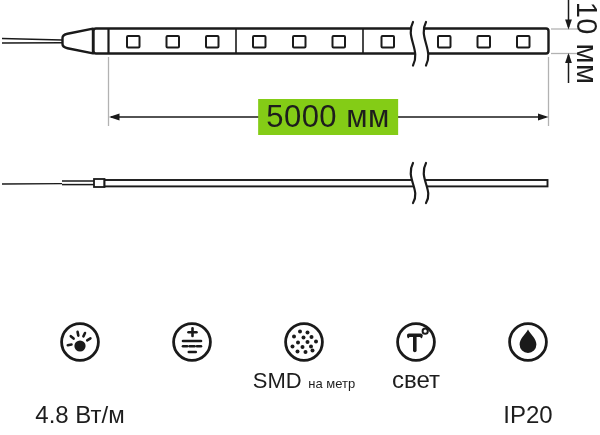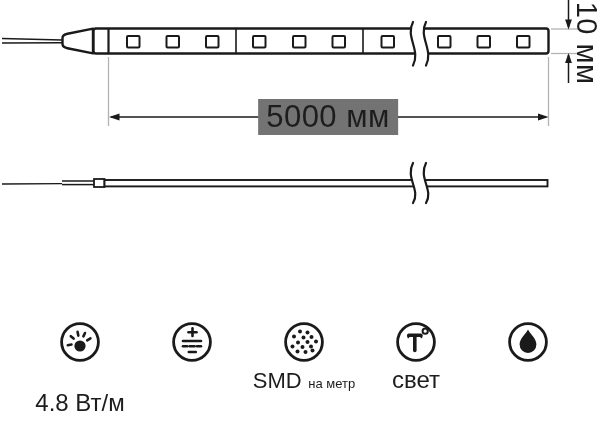--- a/index.html
+++ b/index.html
@@ -4,31 +4,31 @@
 <style>
   html,body{margin:0;padding:0;background:#fff;}
   #stage{
     position:relative;width:600px;height:435px;overflow:hidden;background:#ffffff;
     font-family:"Liberation Sans",sans-serif;color:#1d1d1d;
   }
   svg{display:block;}
   #drawing{position:absolute;left:0;top:0;}
   .dim-text{
     position:absolute;font-size:31px;font-weight:400;letter-spacing:.5px;
-    color:#1d1d1d;background:#737373;padding:0 8px;white-space:nowrap;
+    color:#1d1d1d;background:#84cc16;padding:0 8px;white-space:nowrap;
   }
   #length-label{left:328px;top:117px;transform:translate(-50%,-50%);}
   #height-label{left:586px;top:43px;transform:translate(-50%,-50%) rotate(90deg);
     font-size:29px;background:transparent;padding:0;}
   #features{
     position:absolute;left:24px;top:320px;width:560px;display:flex;
   }
   .feature{flex:1 1 0;text-align:center;}
   .feature .icon-wrap{width:44px;height:44px;margin:0 auto;}
-  .feature .label1{margin-top:26px;font-size:24px;line-height:1.05;white-space:nowrap;text-align:center;}
+  .feature .label1{margin-top:38px;font-size:24px;line-height:1.05;white-space:nowrap;text-align:center;}
   .feature .label2{margin-top:3px;font-size:24px;line-height:1.05;white-space:nowrap;}
   .feature .label2 .big{font-size:22px;}
   .feature .label2 .small{font-size:13px;}
 </style>
 </head>
 <body>
 
 <div id="stage">
 
   <svg id="drawing" width="600" height="300" viewBox="0 0 600 300">
@@ -179,16 +179,17 @@
       <div class="label2">свет</div>
     </div>
 
     <div class="feature">
       <div class="icon-wrap">
         <svg width="44" height="44" viewBox="0 0 44 44">
           <circle cx="22" cy="22" r="18.4" fill="none" stroke="#1a1a1a" stroke-width="2.8"></circle>
           <path d="M22,9.5 C24.8,14.8 30.4,18.6 30.4,24.6 a8.4,8.4 0 1 1 -16.8,0 C13.6,18.6 19.2,14.8 22,9.5 Z" fill="#1a1a1a"></path>
         </svg>
       </div>
+      <div class="label1">IP20</div>
     </div>
 
   </div>
 </div>
 
 </body></html>

